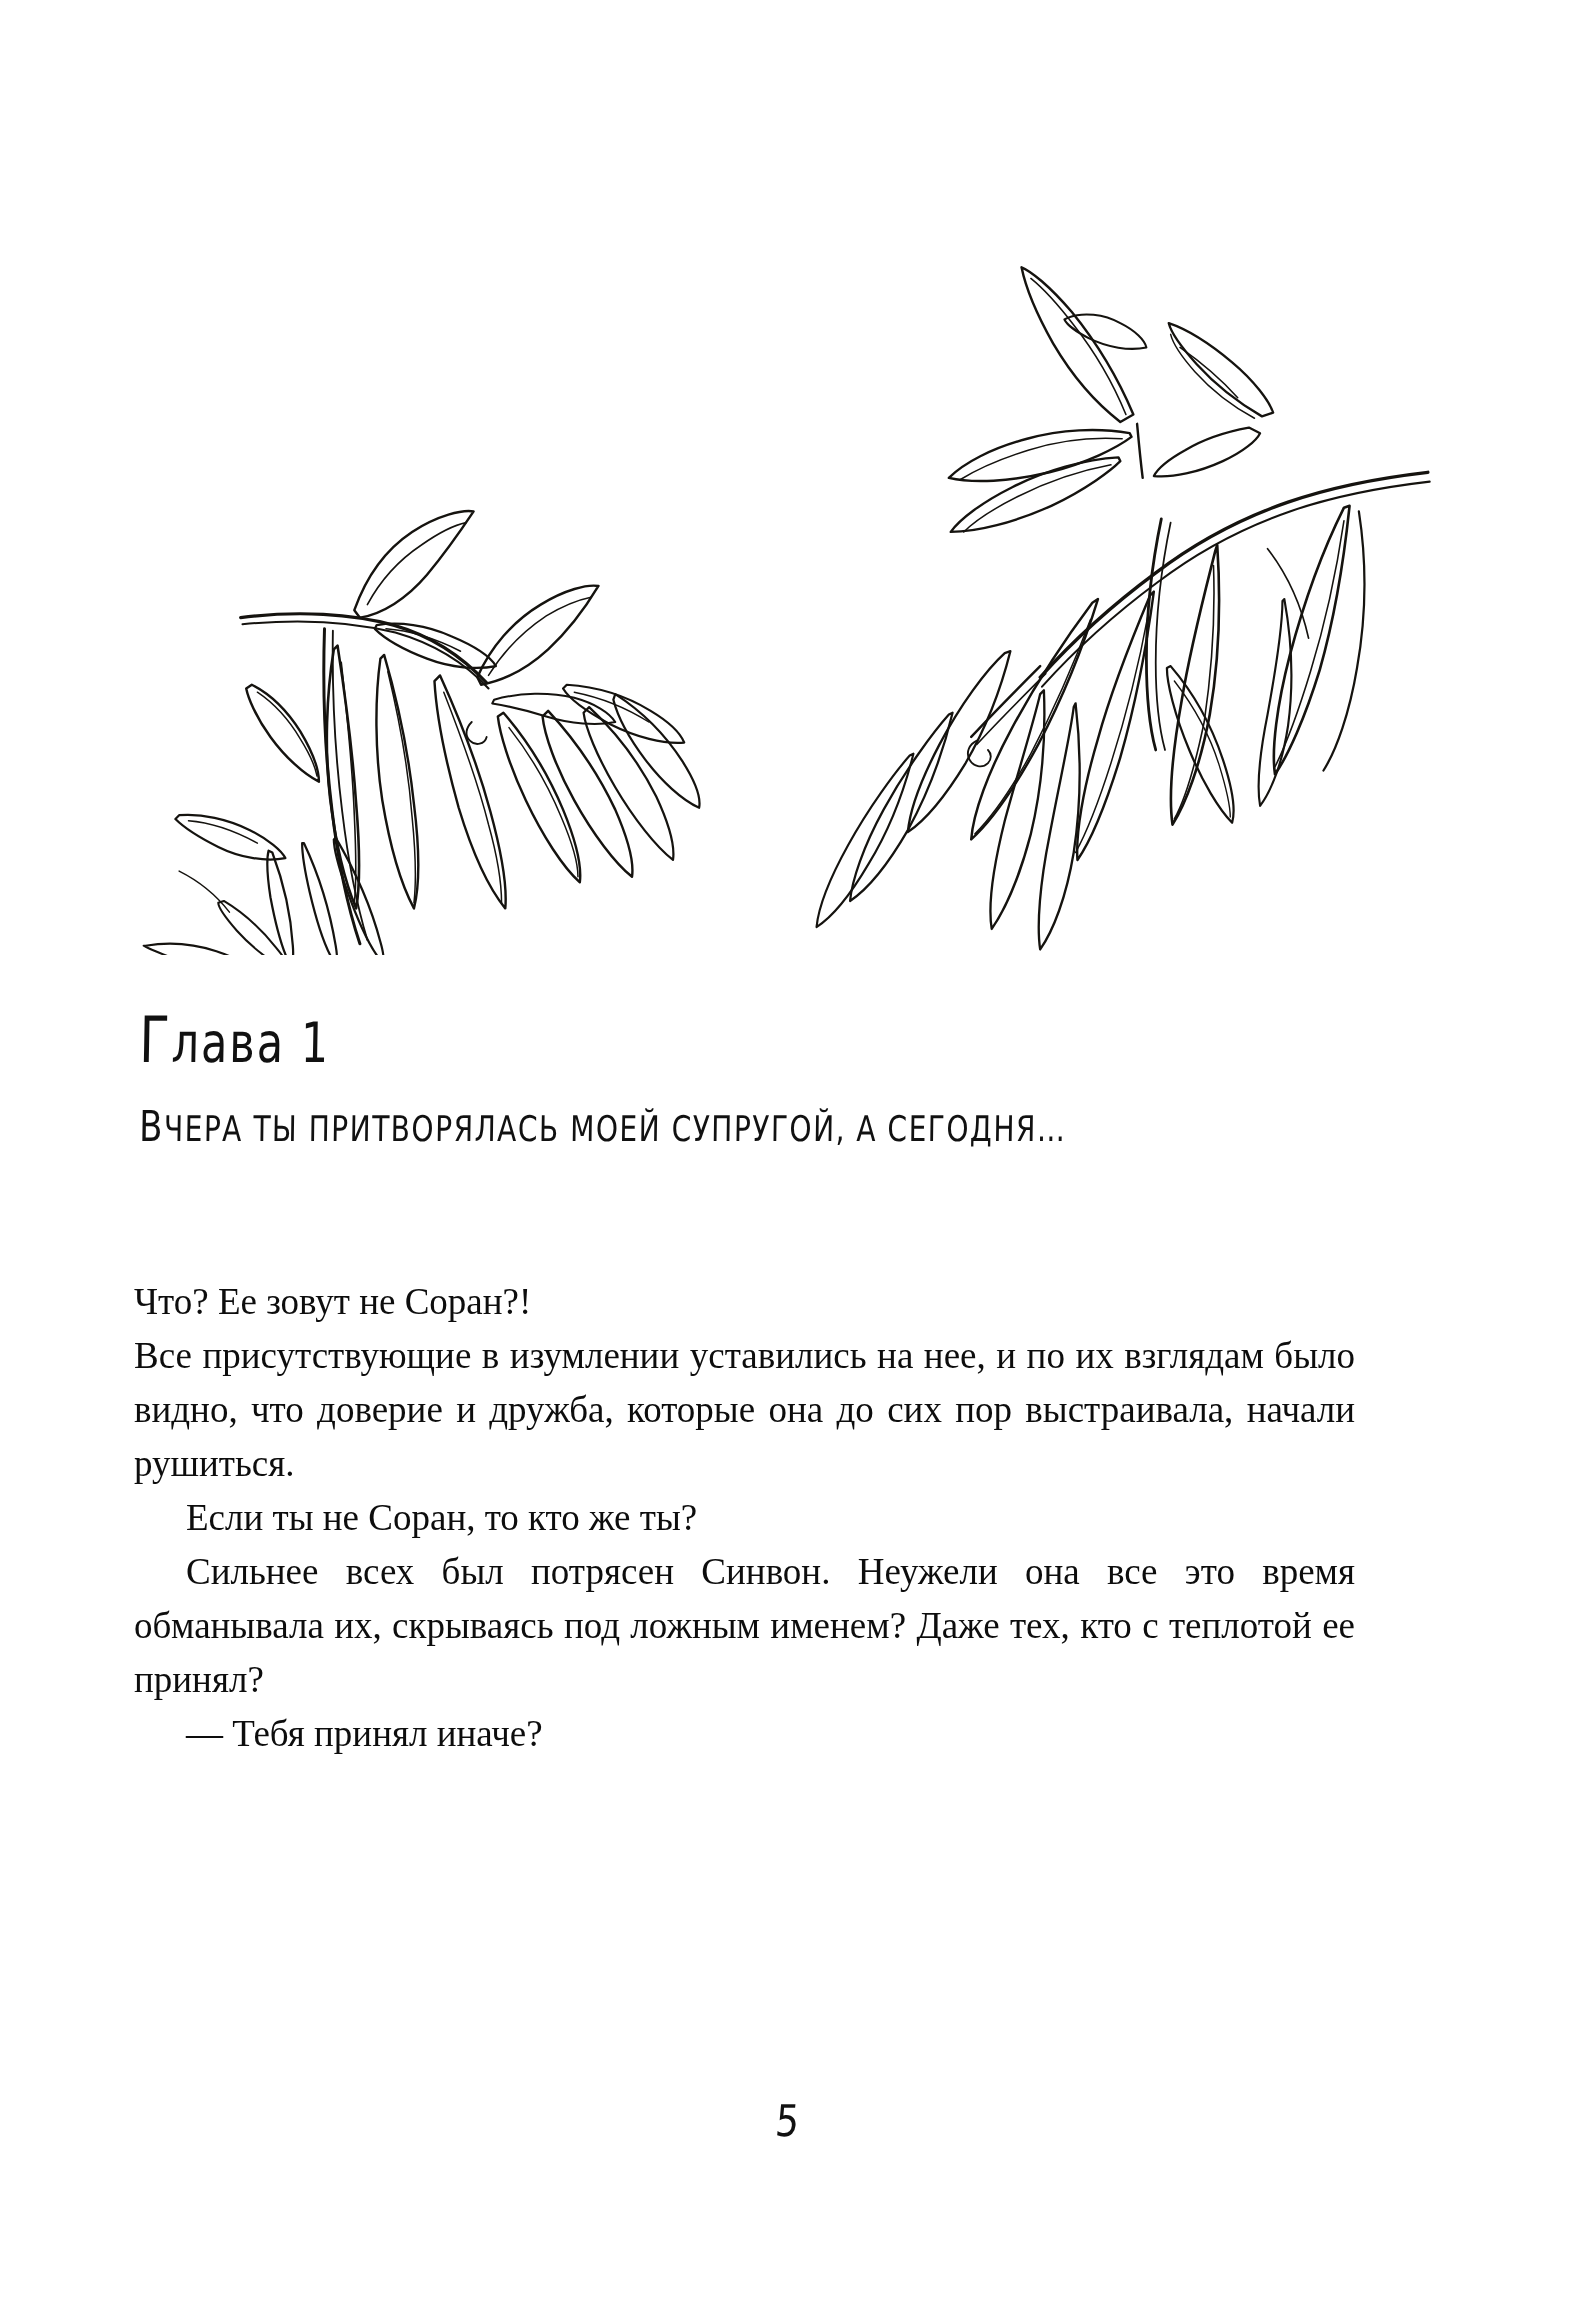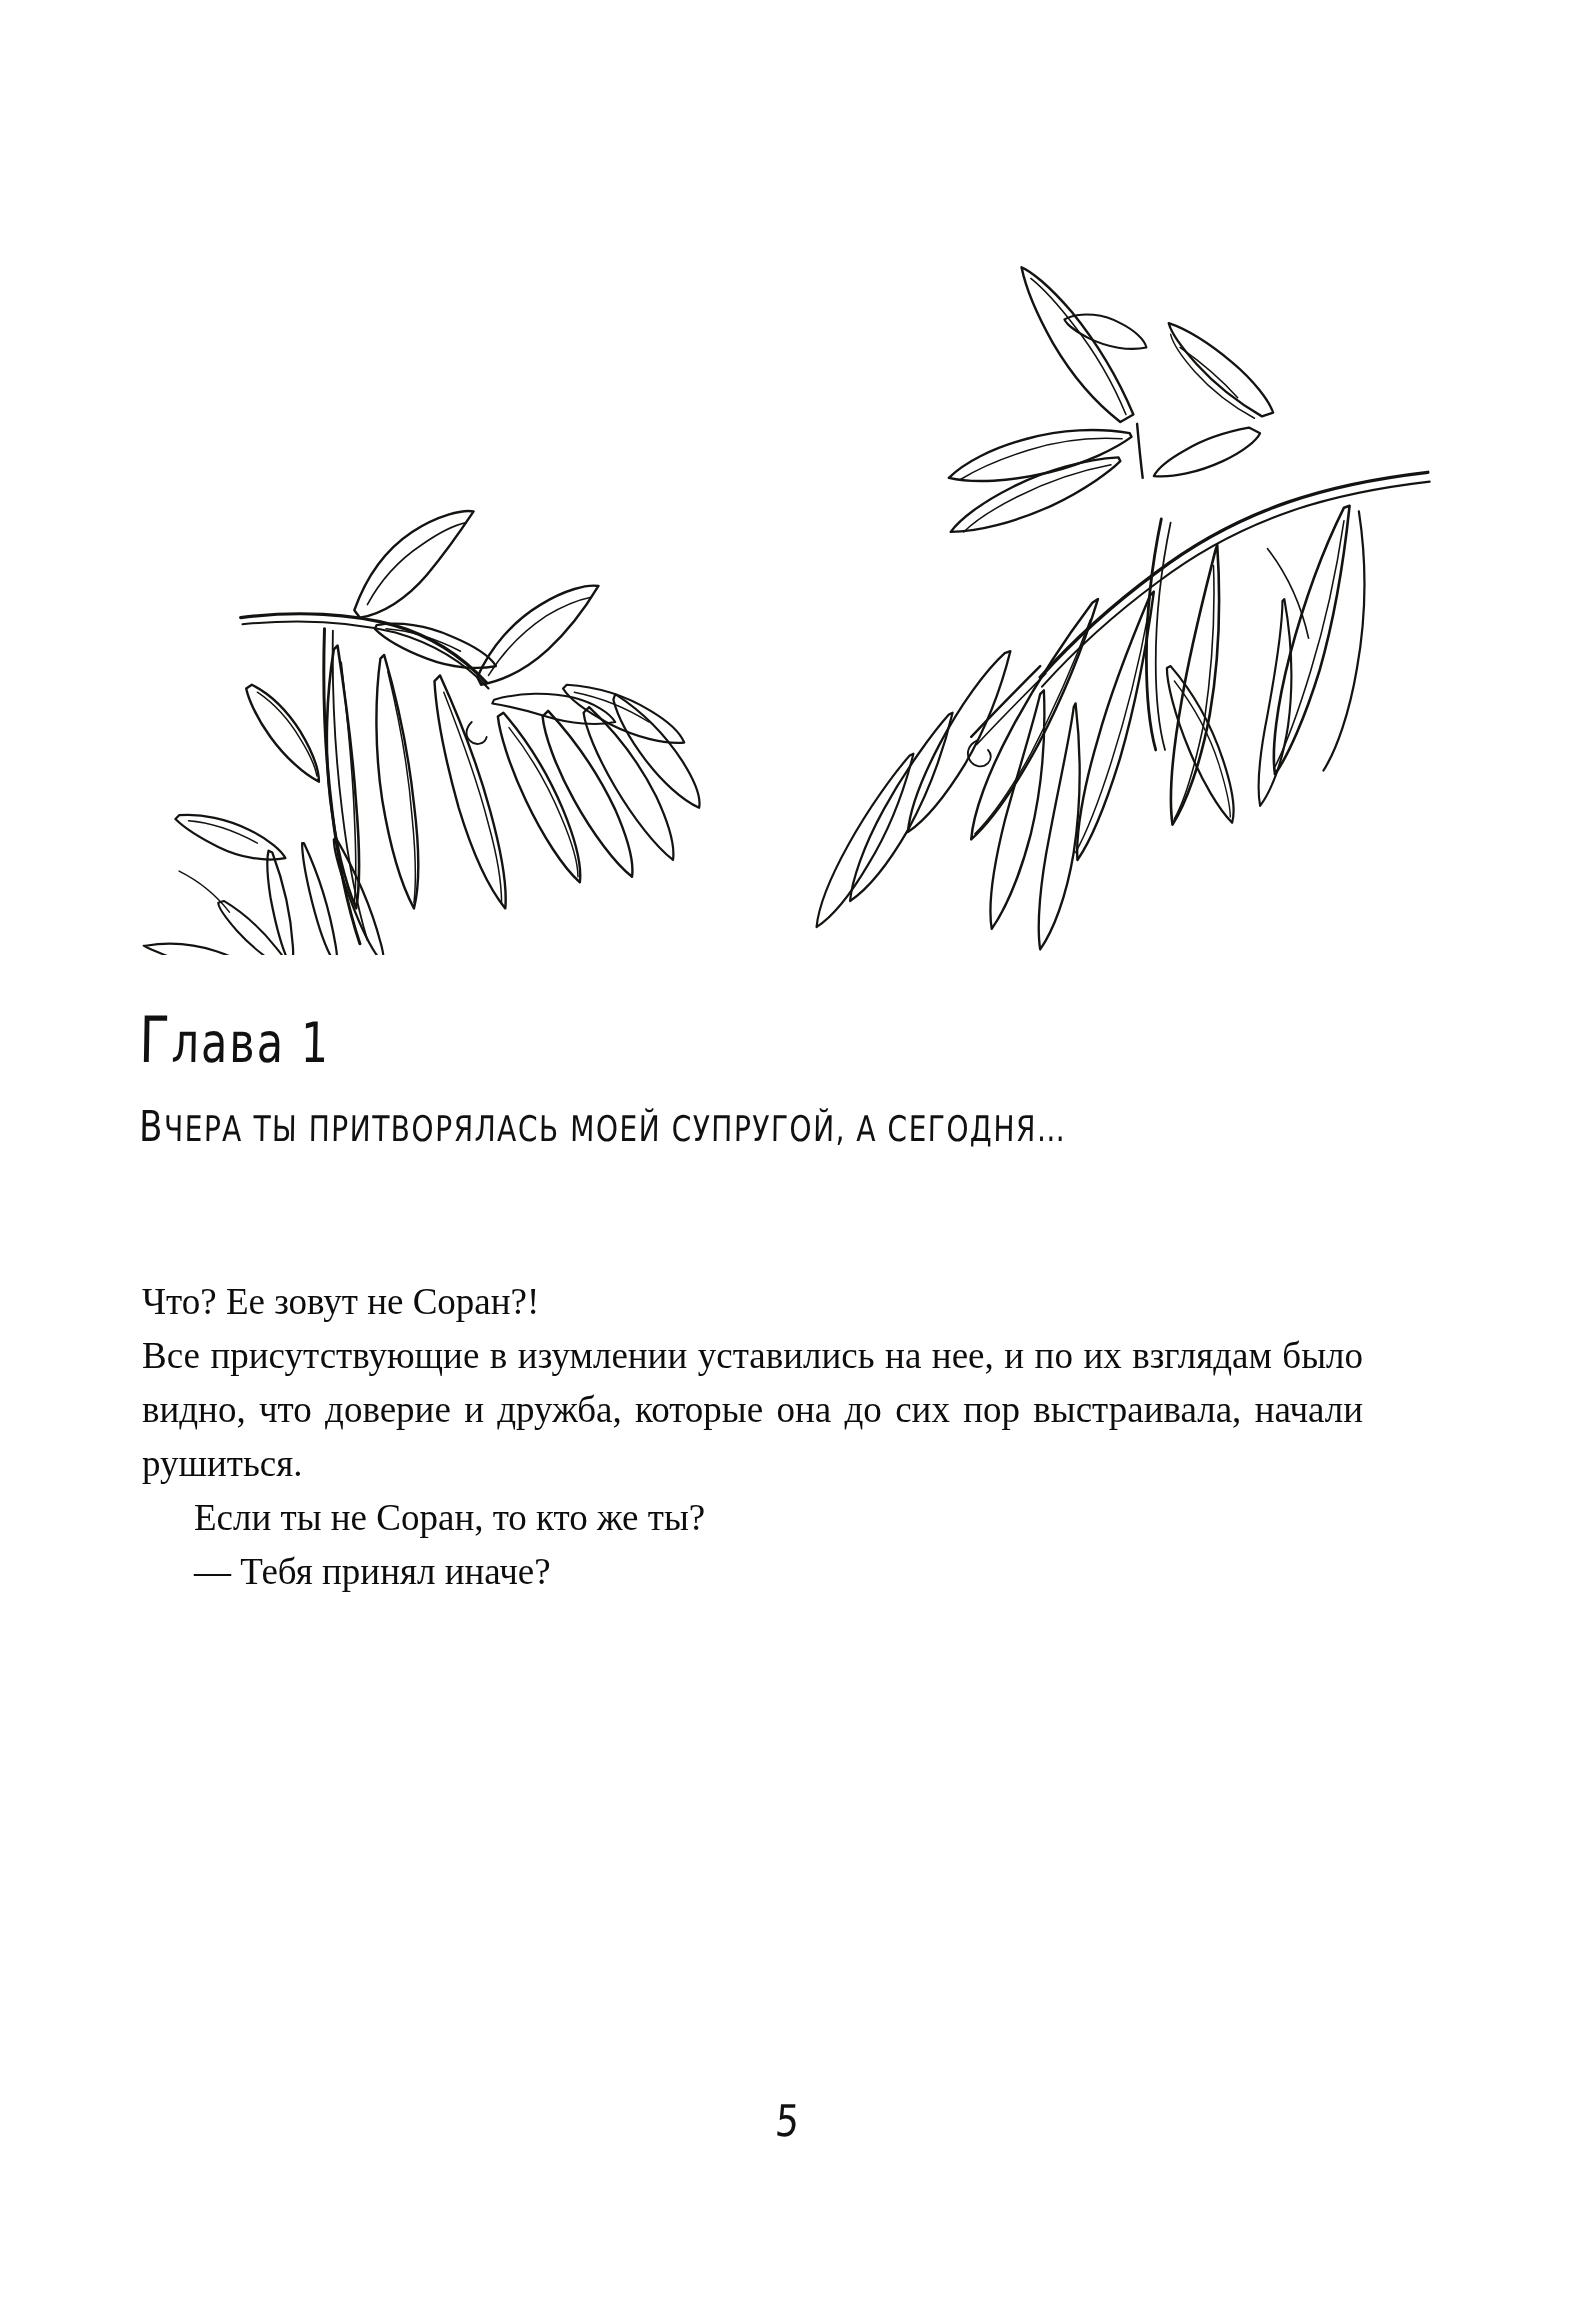--- a/index.html
+++ b/index.html
@@ -82,21 +82,21 @@
   .chapter-subtitle .lead {
     font-size: 35px;
   }
   .chapter-title .lead {
     font-size: 54px;
   }
 
   
   .body-copy {
     position: absolute;
-    left: 142px;
+    left: 134px;
     top: 1275px;
     width: 1221px;
   }
   .body-copy p {
     margin: 0;
     font-family: "Liberation Serif", "DejaVu Serif", serif;
     font-size: 37px;
     line-height: 54px;
     text-align: justify;
     text-justify: inter-word;
@@ -235,19 +235,20 @@
 
   <div class="heading-block">
     <h1 class="chapter-title"><span class="lead">Г</span>лава 1</h1>
     <h2 class="chapter-subtitle"><span class="lead">В</span>чера ты притворялась моей супругой, а сегодня…</h2>
   </div>
 
   <div class="body-copy">
     <p class="cont">Что? Ее зовут не Соран?!</p>
     <p class="cont">Все присутствующие в изумлении уставились на нее, и по их взглядам было видно, что доверие и дружба, которые она до сих пор выстраивала, начали рушиться.</p>
     <p class="indent">Если ты не Соран, то кто же ты?</p>
+    <p class="indent">Сильнее всех был потрясен Синвон. Неужели она все это время обманывала их, скрываясь под ложным именем? Даже тех, кто с теплотой ее принял?</p>
     <p class="indent">— Тебя принял иначе?</p>
   </div>
 
   <div class="folio">5</div>
 
 </div>
 
 
 </body></html>

